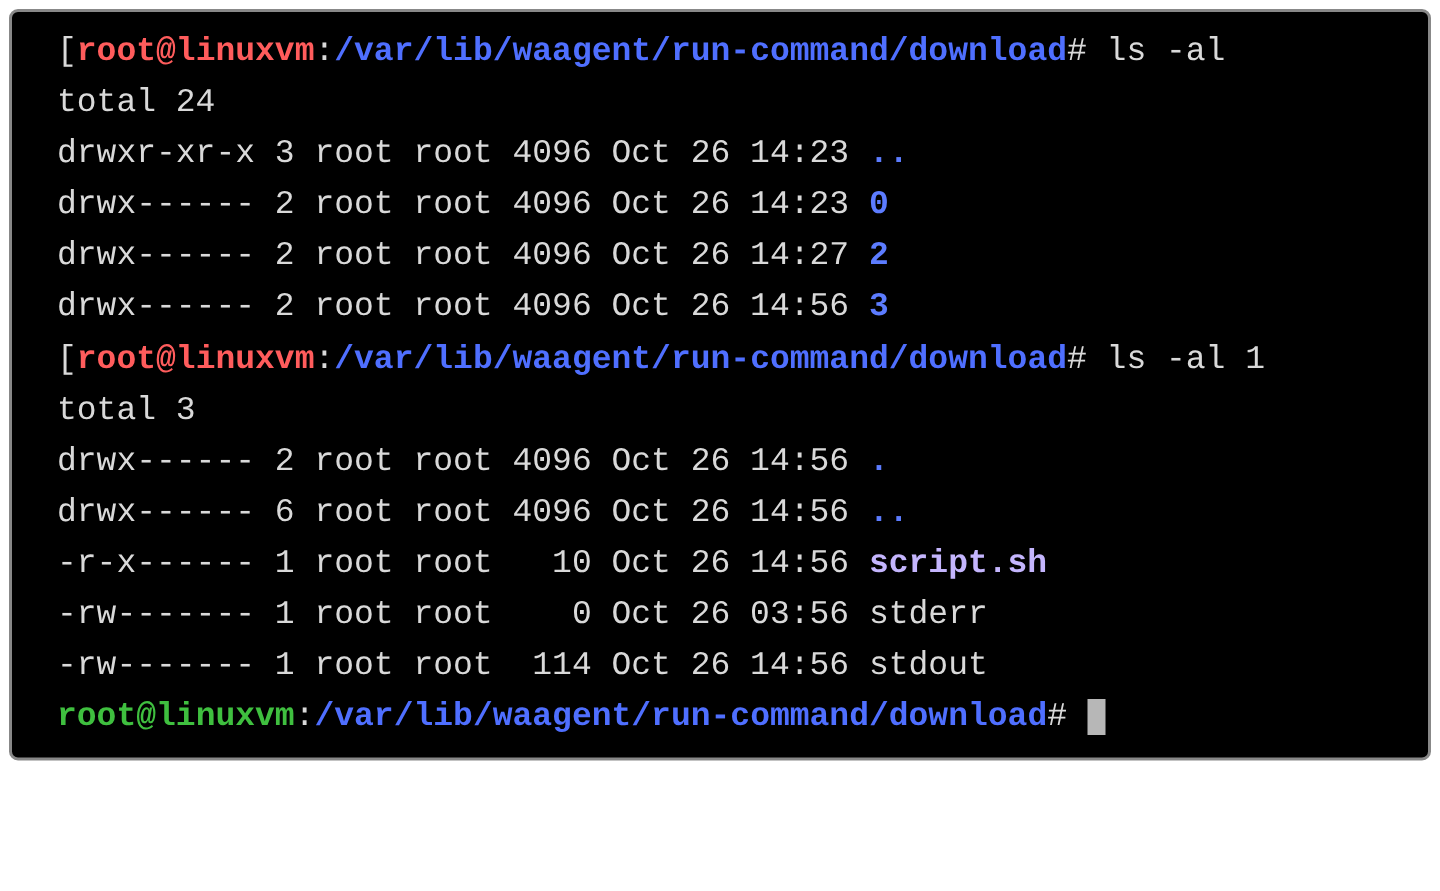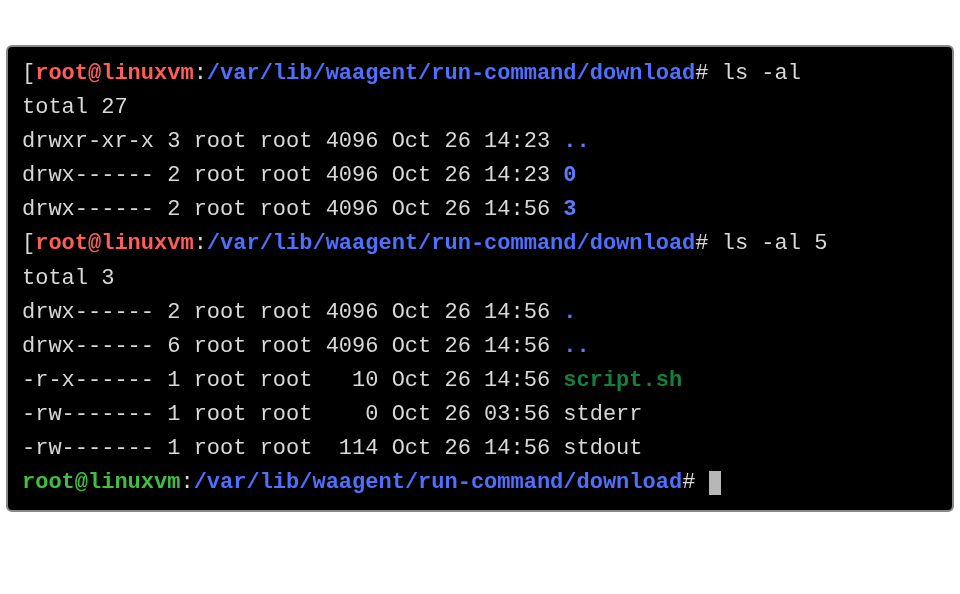--- a/index.html
+++ b/index.html
@@ -9,57 +9,57 @@
       font-family: Menlo, Consolas, "Courier New", monospace;
       display: flex;
       align-items: flex-start;
       justify-content: flex-start;
     }
     .terminal {
       width: 948px;
       background: #000000;
       border: 2px solid #888;
       border-radius: 6px;
-      padding: 10px 14px;
+      padding: 10px 30px;
       font-size: 22px;
       line-height: 1.55;
       color: #d9d9d9;
-      margin-top: 39px;
     }
     .line { white-space: pre; }
     .red   { color: #ff5c5c; font-weight: bold; }
     .green { color: #3fbf3f; font-weight: bold; }
     .blue  { color: #5c7cff; font-weight: bold; }
     .path  { color: #4f6fff; font-weight: bold; }
     .dim   { color: #d9d9d9; }
-    .exec  { color: #15803d; font-weight: bold; }
+    .exec  { color: #c4b5fd; font-weight: bold; }
     .cursor {
       display: inline-block;
       width: 0.55em;
       height: 1.1em;
       background: #b7b7b7;
       vertical-align: text-bottom;
     }
   </style>
 </head>
 <body>
 
 <div class="terminal">
 
   <div class="line"><span class="dim">[</span><span class="red">root</span><span class="red">@</span><span class="red">linuxvm</span><span class="dim">:</span><span class="path">/var/lib/waagent/run-command/download</span><span class="dim">#</span><span class="dim"> </span><span class="dim">ls -al</span></div>
 
-  <div class="line dim">total 27</div>
+  <div class="line dim">total 24</div>
 
   <div id="listing1">
       <div class="line"><span class="dim">drwxr-xr-x 3 root root 4096 Oct 26 14:23 </span><span class="blue">..</span></div>
       <div class="line"><span class="dim">drwx------ 2 root root 4096 Oct 26 14:23 </span><span class="blue">0</span></div>
+      <div class="line"><span class="dim">drwx------ 2 root root 4096 Oct 26 14:27 </span><span class="blue">2</span></div>
       <div class="line"><span class="dim">drwx------ 2 root root 4096 Oct 26 14:56 </span><span class="blue">3</span></div>
     </div>
 
-  <div class="line"><span class="dim">[</span><span class="red">root</span><span class="red">@</span><span class="red">linuxvm</span><span class="dim">:</span><span class="path">/var/lib/waagent/run-command/download</span><span class="dim">#</span><span class="dim"> </span><span class="dim">ls -al 5</span></div>
+  <div class="line"><span class="dim">[</span><span class="red">root</span><span class="red">@</span><span class="red">linuxvm</span><span class="dim">:</span><span class="path">/var/lib/waagent/run-command/download</span><span class="dim">#</span><span class="dim"> </span><span class="dim">ls -al 1</span></div>
 
   <div class="line dim">total 3</div>
 
   <div id="listing2">
       <div class="line"><span class="dim">drwx------ 2 root root 4096 Oct 26 14:56 </span><span class="blue">.</span></div>
       <div class="line"><span class="dim">drwx------ 6 root root 4096 Oct 26 14:56 </span><span class="blue">..</span></div>
       <div class="line"><span class="dim">-r-x------ 1 root root   10 Oct 26 14:56 </span><span class="exec">script.sh</span></div>
       <div class="line"><span class="dim">-rw------- 1 root root    0 Oct 26 03:56 </span><span class="dim">stderr</span></div>
       <div class="line"><span class="dim">-rw------- 1 root root  114 Oct 26 14:56 </span><span class="dim">stdout</span></div>
     </div>

